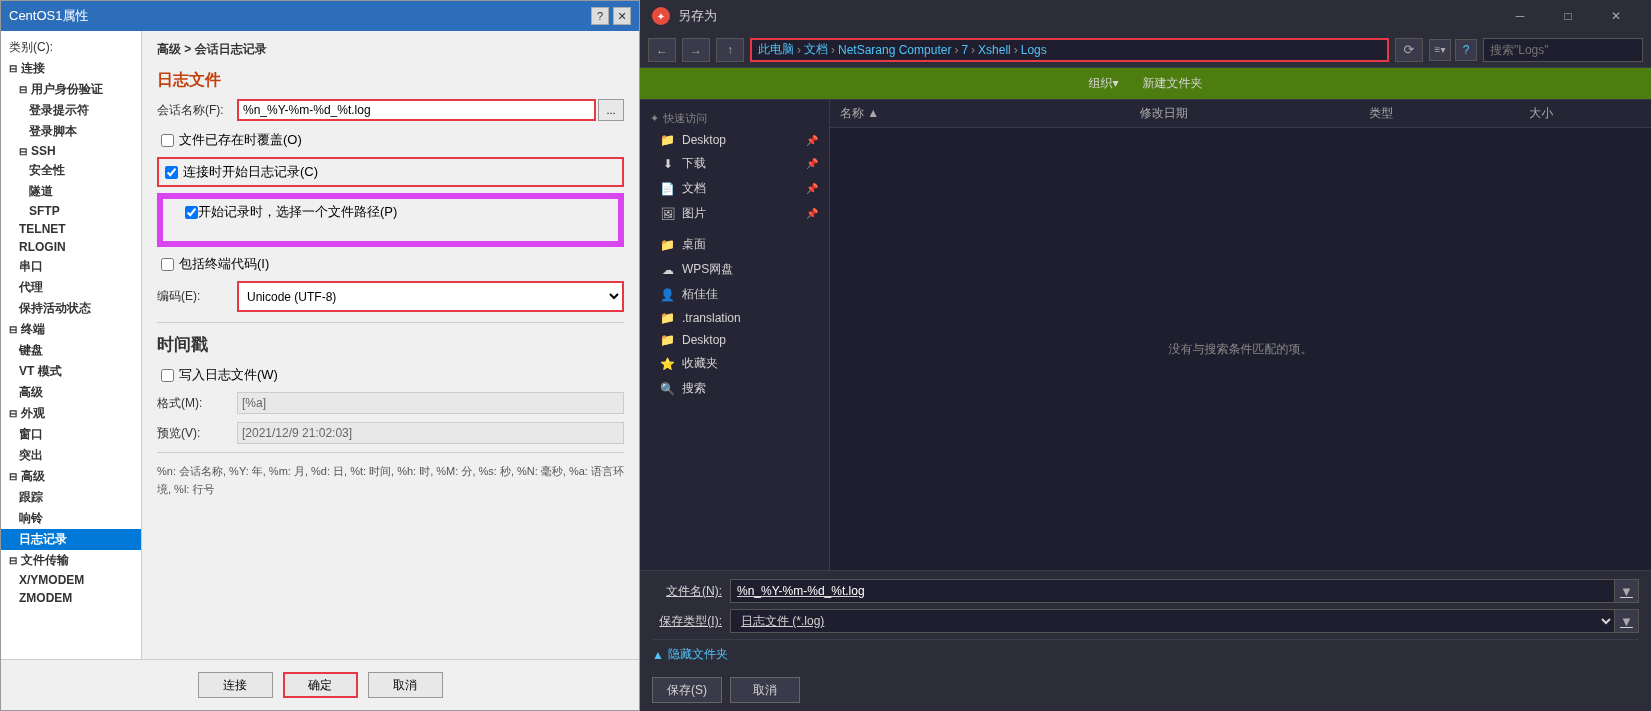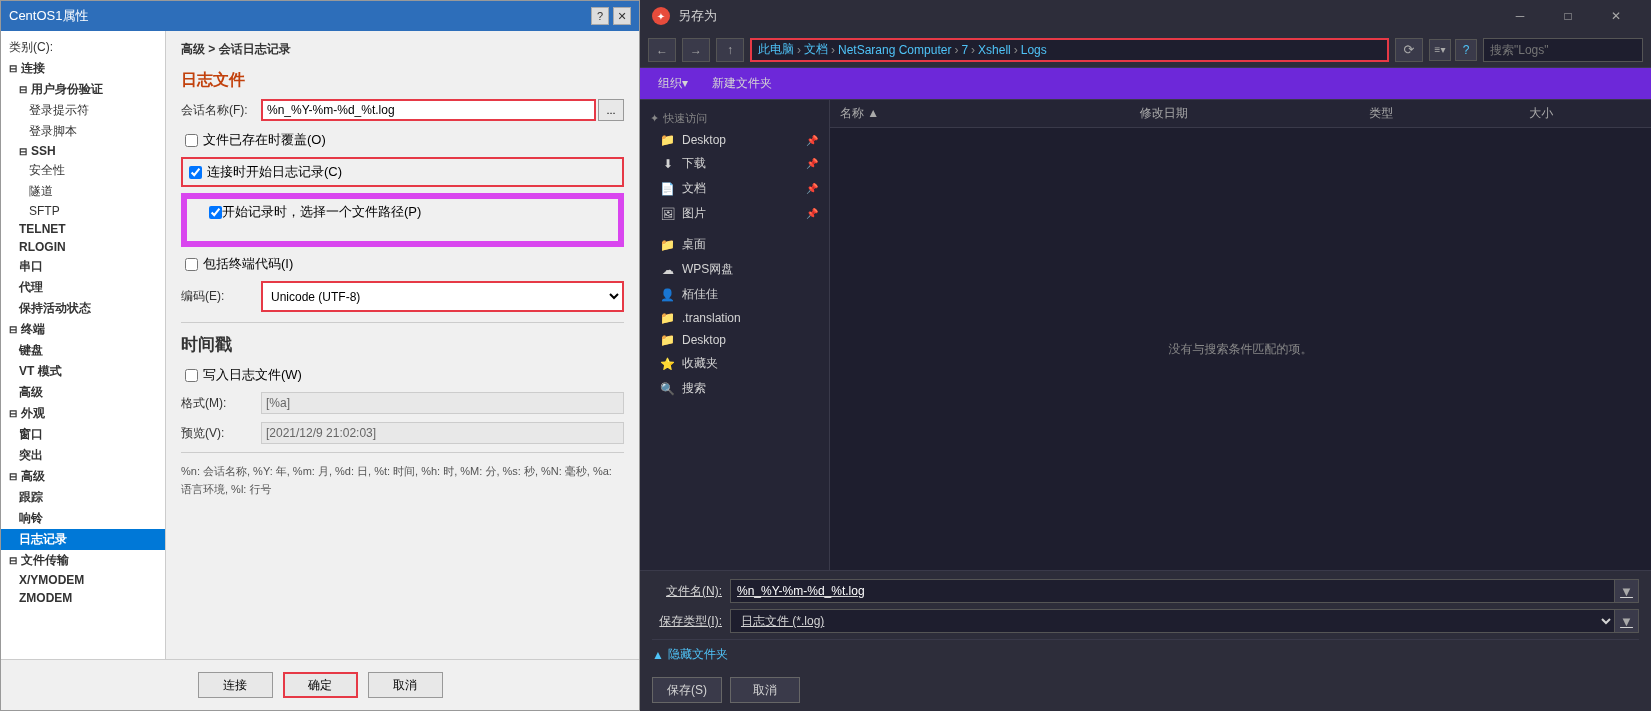--- a/index.html
+++ b/index.html
@@ -54,21 +54,21 @@
     }
 
     .left-content {
       display: flex;
       flex: 1;
       overflow: hidden;
     }
 
     
     .tree-panel {
-      width: 165px;
+      width: 141px;
       background: white;
       border-right: 1px solid #ccc;
       padding: 6px 0;
       overflow-y: auto;
       font-size: 12px;
     }
 
     .tree-header {
       padding: 2px 8px;
       font-size: 12px;
@@ -78,21 +78,21 @@
     .tree-item {
       padding: 2px 8px 2px 16px;
       cursor: pointer;
       white-space: nowrap;
       color: #333;
     }
     .tree-item.selected { background: #0078d7; color: white; }
 
     .tree-item.level0 { padding-left: 8px; font-weight: bold; }
     .tree-item.level1 { padding-left: 18px; font-weight: bold; }
-    .tree-item.level2 { padding-left: 28px; }
+    .tree-item.level2 { padding-left: 28px; font-weight: bold; }
 
     .expand-icon {
       display: inline-block;
       width: 10px;
       margin-right: 2px;
       font-size: 10px;
     }
 
     
     .config-panel {
@@ -372,27 +372,28 @@
       height: 24px;
       background: #1e1e2e;
       border: 1px solid #555;
       color: #aaa;
       padding: 0 6px;
       font-size: 12px;
     }
 
     
     .toolbar {
-      background: #6d28d9;
+      background: #4d7c0f;
       height: 32px;
       display: flex;
       align-items: center;
       padding: 0 10px;
       gap: 8px;
       border-bottom: 1px solid #3a3a4a;
+      justify-content: center;
     }
 
     .toolbar-btn {
       background: transparent;
       border: none;
       color: #d4d4d4;
       cursor: pointer;
       font-size: 12px;
       padding: 4px 8px;
       display: flex;

